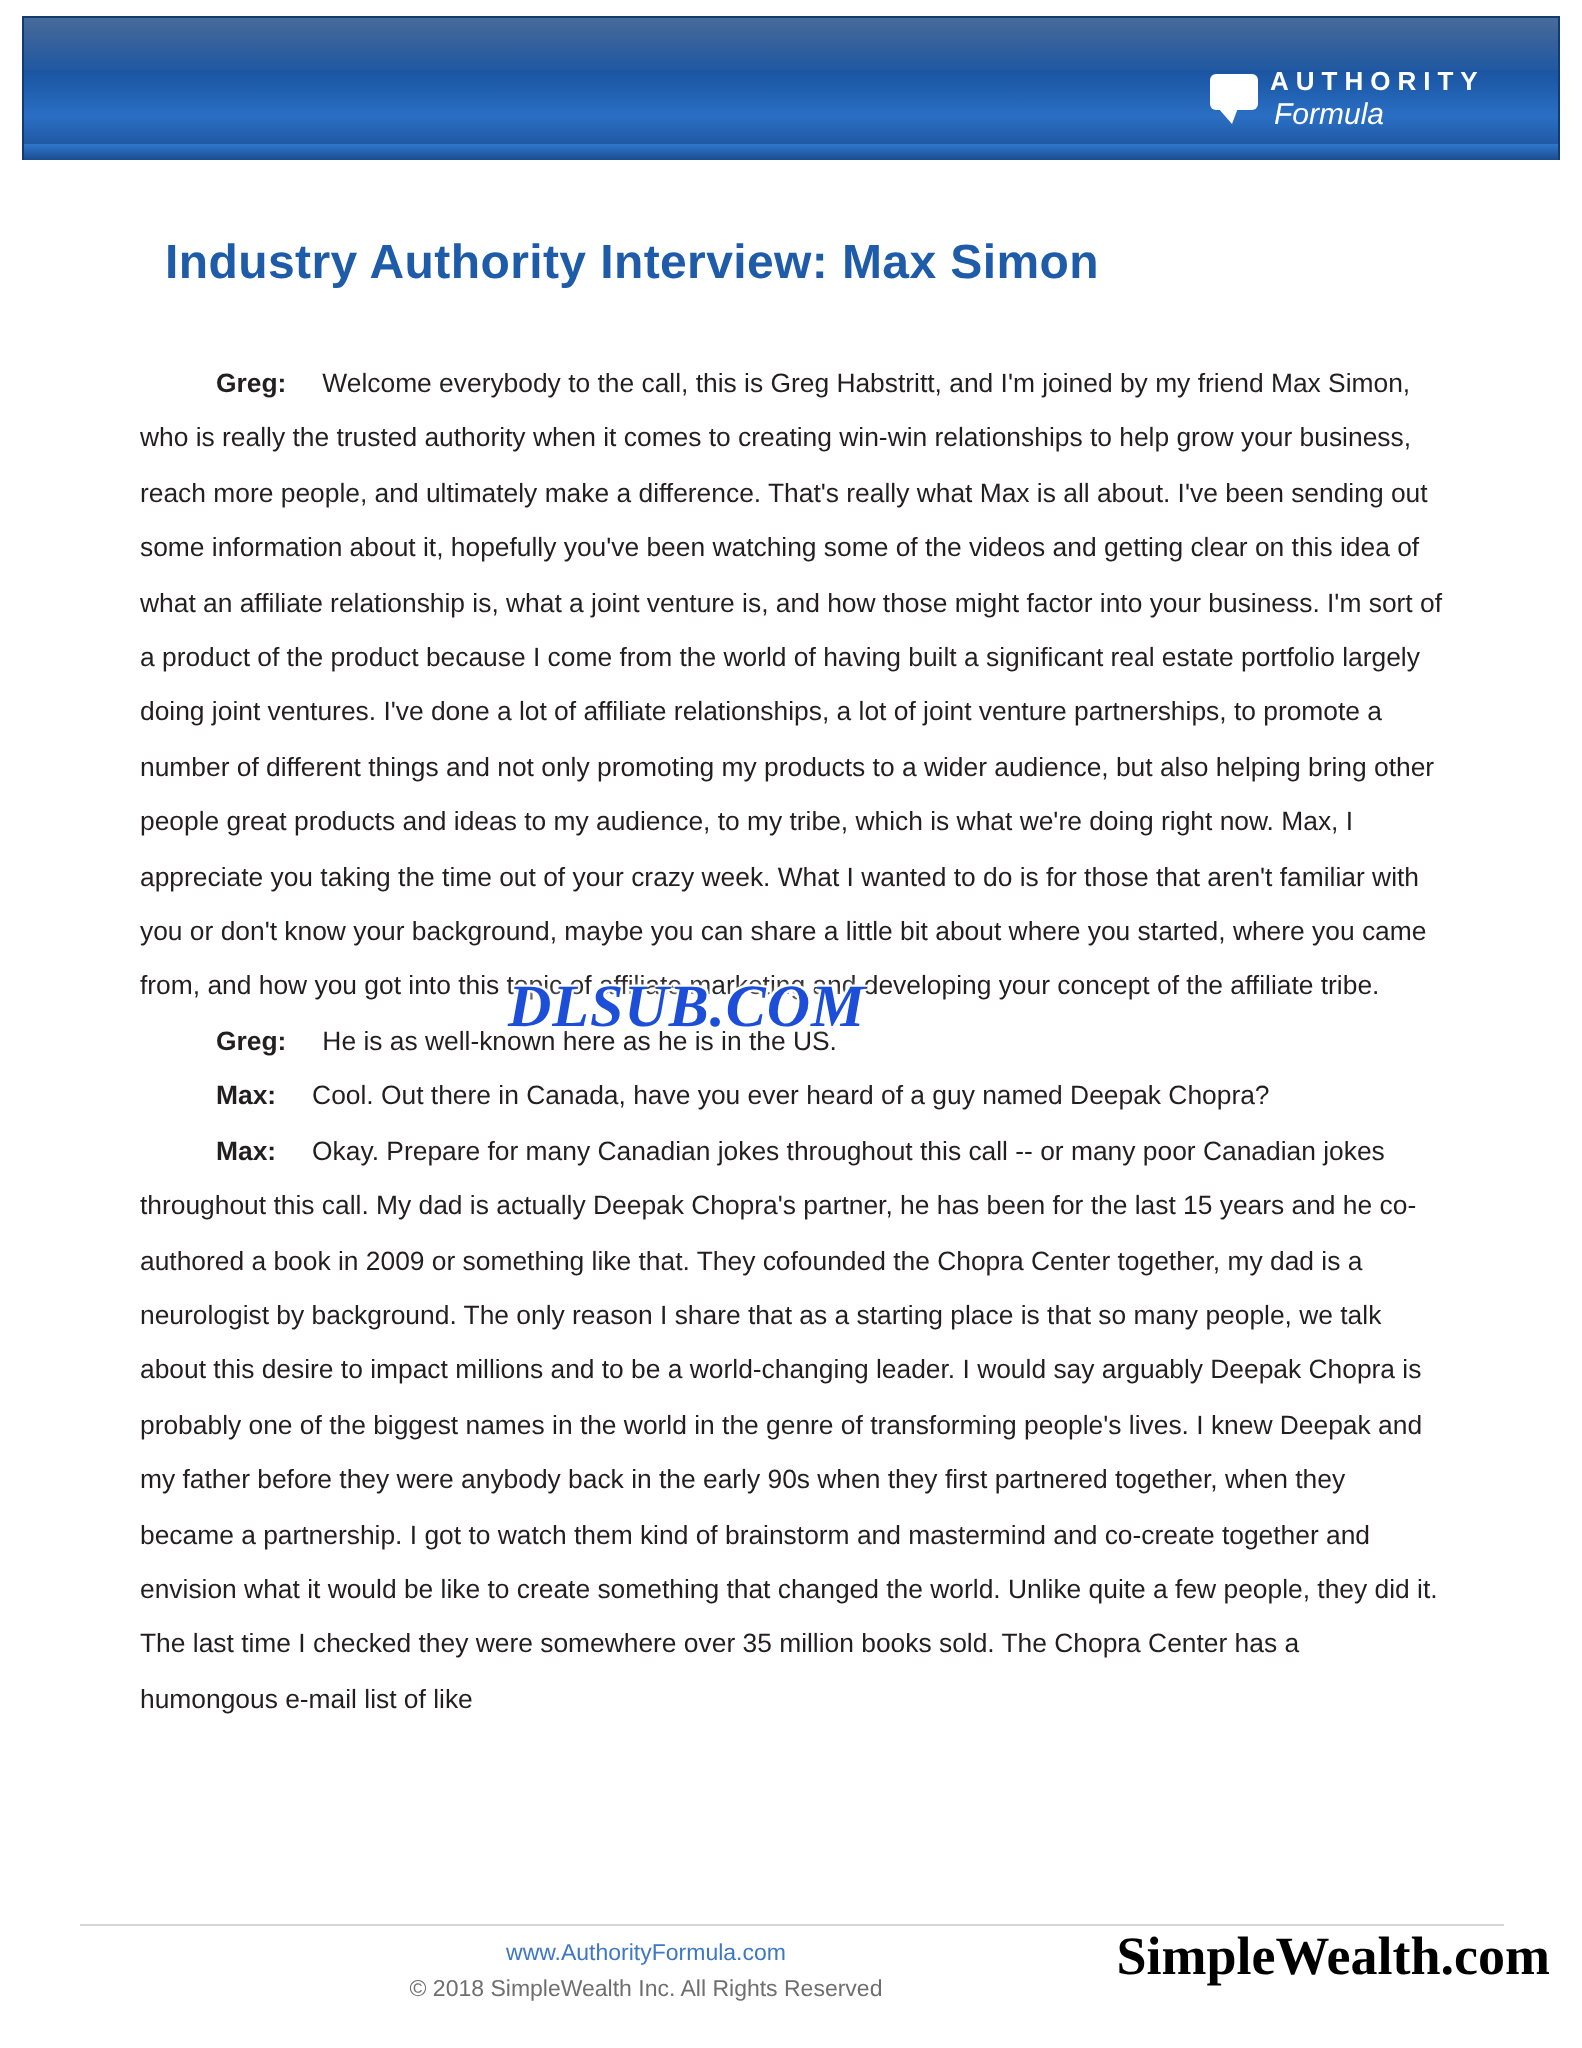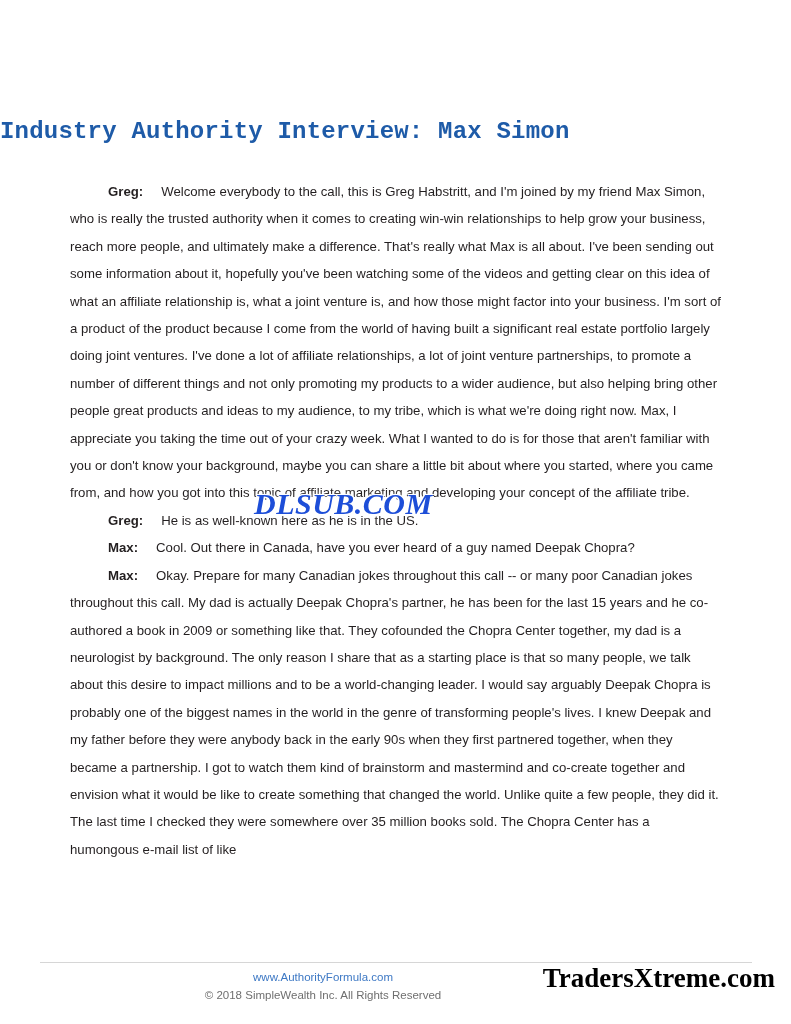--- a/index.html
+++ b/index.html
@@ -97,21 +97,22 @@
     font-style: italic;
     color: #ffffff;
   }
 
   
   .doc-title {
     position: absolute;
     left: 0;
     top: 118px;
     width: 632px;
-    font-family: Liberation Mono, monospace;
+    text-align: center;
+    font-family: Liberation Sans, sans-serif;
     font-size: 24px;
     font-weight: bold;
     color: #1e5ba8;
     letter-spacing: 0.2px;
   }
 
   
   .body-copy {
     position: absolute;
     left: 70px;
@@ -207,20 +208,28 @@
       -1px  1px 0 #ffffff,
        1px  1px 0 #ffffff;
     white-space: nowrap;
   }
 </style>
 </head>
 <body>
 
 <div class="page">
 
+  <div class="header-band">
+    <div class="header-shine"></div>
+    <div class="logo">
+      <div class="logo-bubble"></div>
+      <div class="logo-authority">AUTHORITY</div>
+      <div class="logo-formula">Formula</div>
+    </div>
+  </div>
 
 
   <div class="doc-title">Industry Authority Interview: Max Simon</div>
 
   <div class="body-copy">
     <p>
       <span class="speaker">Greg:</span><span class="tab-gap"></span><span>Welcome everybody to the call, this is Greg Habstritt, and I'm joined by my friend Max Simon, who is really the trusted authority when it comes to creating win-win relationships to help grow your business, reach more people, and ultimately make a difference. That's really what Max is all about. I've been sending out some information about it, hopefully you've been watching some of the videos and getting clear on this idea of what an affiliate relationship is, what a joint venture is, and how those might factor into your business. I'm sort of a product of the product because I come from the world of having built a significant real estate portfolio largely doing joint ventures. I've done a lot of affiliate relationships, a lot of joint venture partnerships, to promote a number of different things and not only promoting my products to a wider audience, but also helping bring other people great products and ideas to my audience, to my tribe, which is what we're doing right now. Max, I appreciate you taking the time out of your crazy week. What I wanted to do is for those that aren't familiar with you or don't know your background, maybe you can share a little bit about where you started, where you came from, and how you got into this topic of affiliate marketing and developing your concept of the affiliate tribe.</span>
     </p>
     <p>
       <span class="speaker">Greg:</span><span class="tab-gap"></span><span>He is as well-known here as he is in the US.</span>
@@ -234,15 +243,15 @@
   </div>
 
   <div class="wm-dlsub">DLSUB.COM</div>
 
   <div class="footer-rule"></div>
   <div class="footer">
     <div class="footer-site">www.AuthorityFormula.com</div>
     <div>© 2018 SimpleWealth Inc.  All Rights Reserved</div>
   </div>
 
-  <div class="wm-traders">TradersXtreme.com</div>
+  <div class="wm-traders">SimpleWealth.com</div>
 
 </div>
 
 </body></html>

